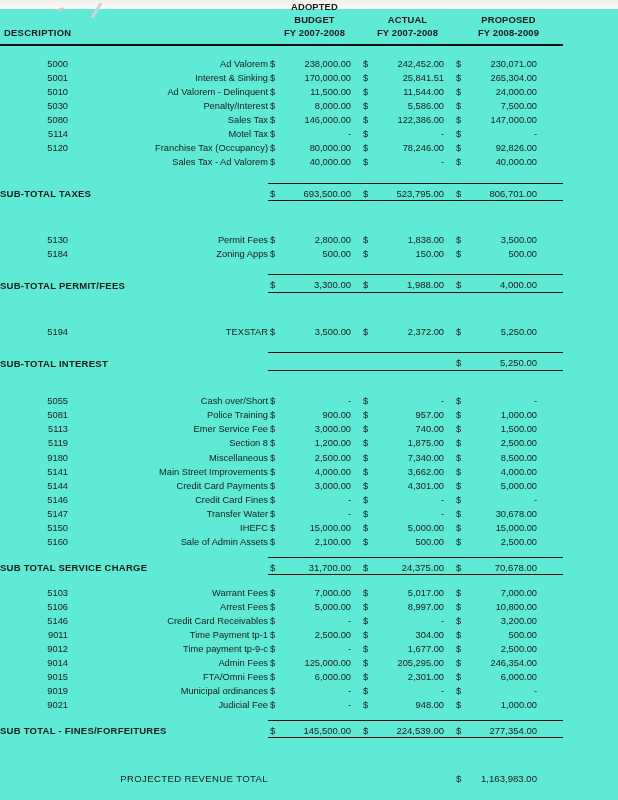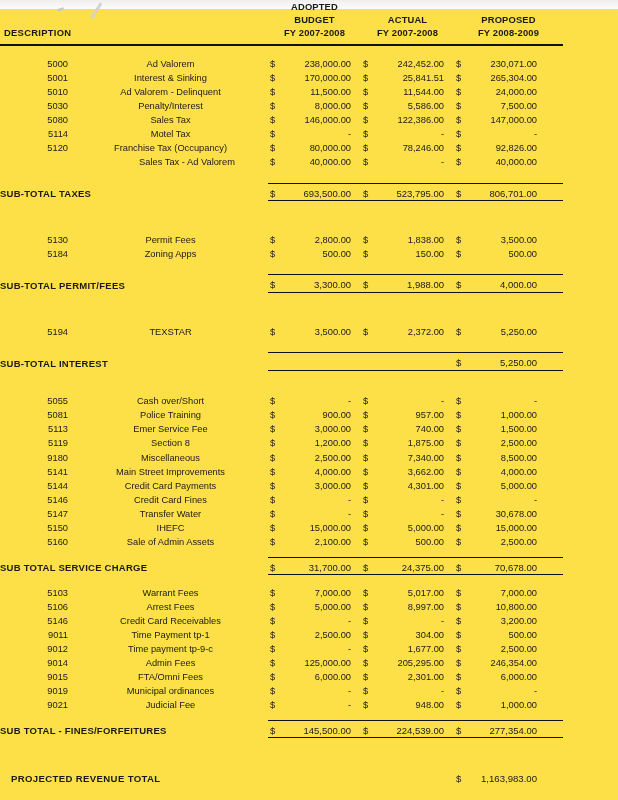--- a/index.html
+++ b/index.html
@@ -5,21 +5,21 @@
 <style>
   html, body {
     margin: 0;
     padding: 0;
     background: #ffffff;
   }
   #page {
     position: relative;
     width: 618px;
     height: 800px;
-    background: #fde047;
+    background: #5eead4;
     font-family: "Liberation Sans", sans-serif;
     color: #1a1a1a;
     overflow: hidden;
   }
   
   .scan-mark-a {
     position: absolute;
     left: 57px; top: 8px;
     width: 7px; height: 3px;
     background: #c9c9c9;
@@ -92,21 +92,21 @@
   tr.item td {
     height: 13.6px;
     font-size: 9.3px;
     padding-bottom: 0.5px;
   }
   td.code {
     text-align: right;
     padding-right: 5px;
   }
   td.desc {
-    text-align: center;
+    text-align: right;
   }
   td.desc.sub-indent {
     padding-left: 33px;
   }
   td.sign {
     text-align: left;
     padding-left: 2px;
   }
   td.val {
     text-align: right;
@@ -143,22 +143,22 @@
   tr.gap-lg td { height: 22px; }
   tr.gap-xl td { height: 30px; }
 
   
   tr.grand td {
     height: 16px;
     font-size: 9.6px;
     padding-bottom: 1px;
   }
   tr.grand td.label {
-    font-weight: bold;
-    text-align: left;
+    font-weight: normal;
+    text-align: right;
     padding-left: 11px;
     letter-spacing: 0.35px;
   }
   tr.grand td.sign {
     text-align: left;
     padding-left: 2px;
   }
   tr.grand td.val {
     text-align: right;
     padding-right: 26px;

